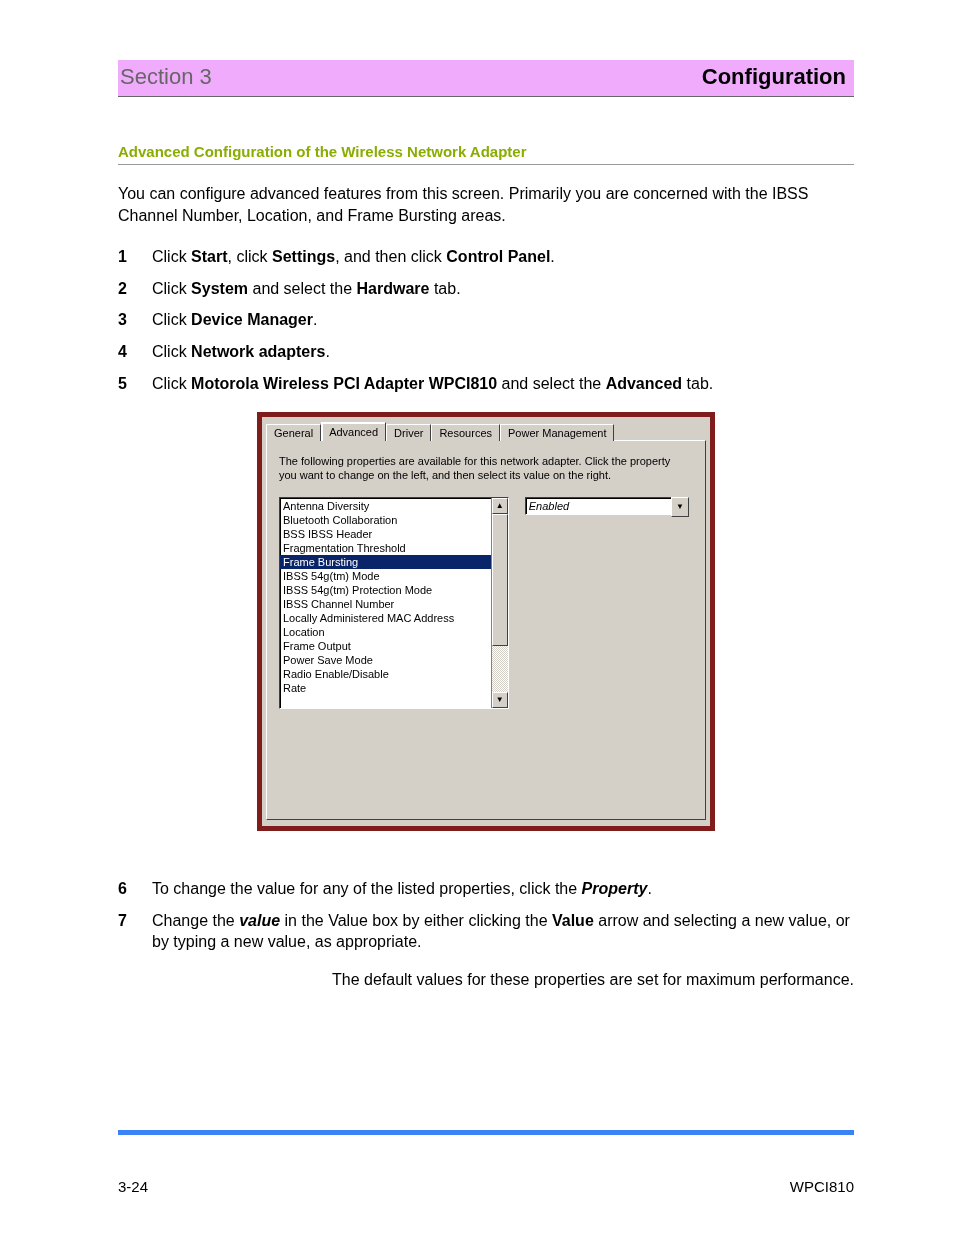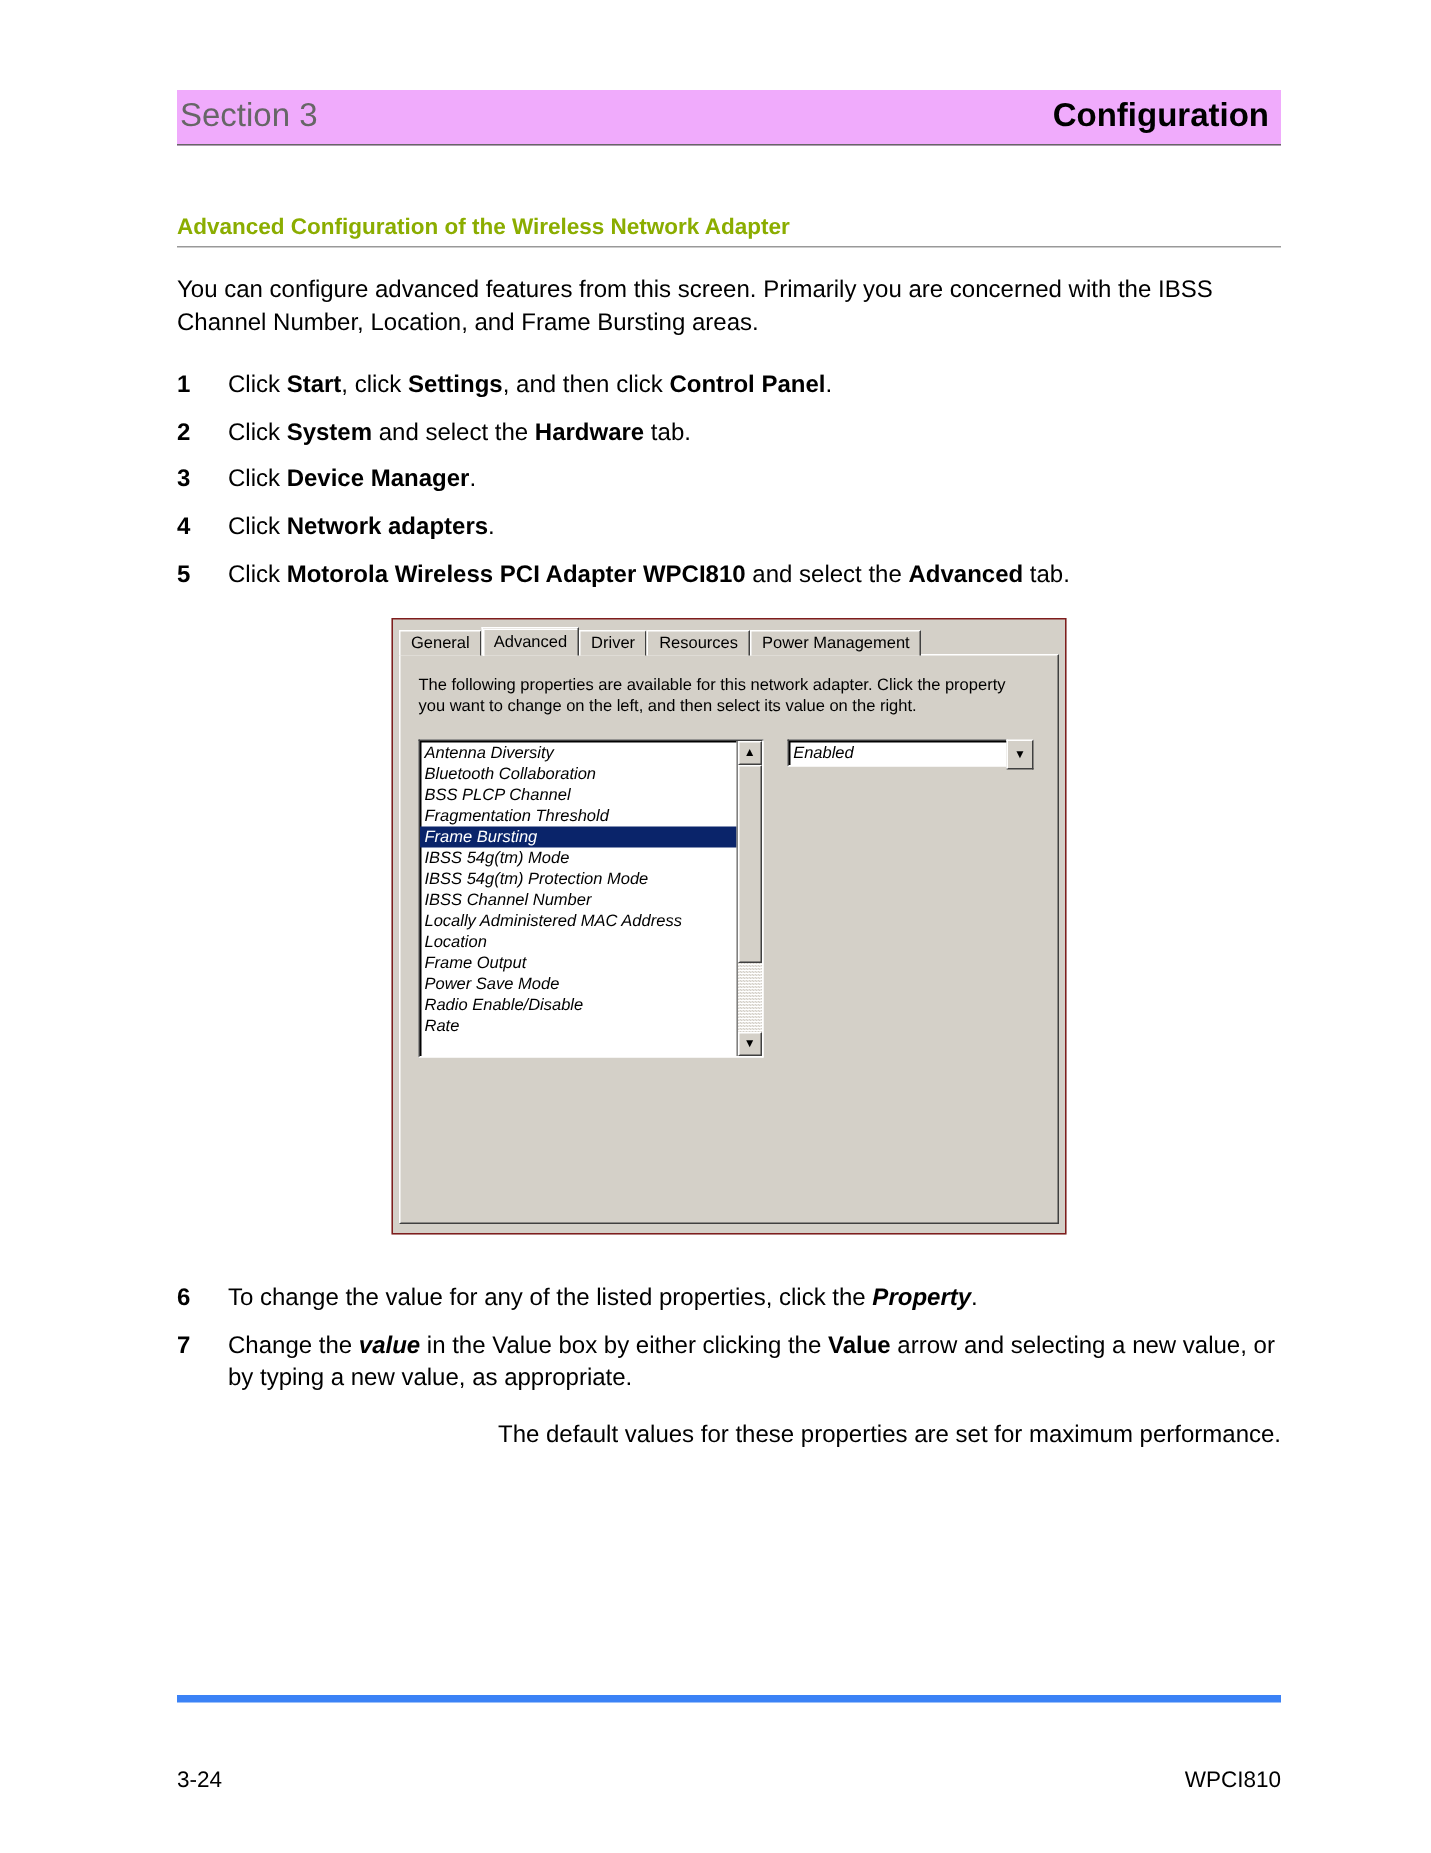--- a/index.html
+++ b/index.html
@@ -68,25 +68,25 @@
     left: 0;
     top: 0;
     font-weight: bold;
   }
   b { font-weight: bold; }
 
   
   .dialog {
     width: 448px;
     background: #d4d0c8;
-    border: 1px solid #7f1d1d;
+    border: 5px solid #7f1d1d;
     font-family: Tahoma, "MS Sans Serif", sans-serif;
     font-size: 11px;
     color: #000;
-    margin: 18px auto 12px auto;
+    margin: 18px auto 27px auto;
   }
   .tabstrip {
     display: flex;
     align-items: flex-end;
     padding: 4px 4px 0 4px;
   }
   .tab {
     border: 1px solid #808080;
     border-bottom: none;
     background: #d4d0c8;
@@ -147,21 +147,20 @@
   }
   .listbox-inner {
     padding: 1px 0;
   }
   .listitem {
     padding: 0 3px;
     height: 14px;
     line-height: 14px;
     white-space: nowrap;
     cursor: default;
-    font-style: italic;
   }
   .listitem.selected {
     background: #0a246a;
     color: #fff;
   }
   .scrollbar {
     position: absolute;
     right: 0;
     top: 0;
     width: 16px;
@@ -294,21 +293,21 @@
     </div>
     <div class="tabpanel">
       <div class="desc">The following properties are available for this network adapter. Click the property you want to change on the left, and then select its value on the right.</div>
 
 
       <div class="row2">
         <div class="listbox">
           <div class="listbox-inner" id="property-listbox-inner">
               <div class="listitem">Antenna Diversity</div>
               <div class="listitem">Bluetooth Collaboration</div>
-              <div class="listitem">BSS PLCP Channel</div>
+              <div class="listitem">BSS IBSS Header</div>
               <div class="listitem">Fragmentation Threshold</div>
               <div class="listitem selected">Frame Bursting</div>
               <div class="listitem">IBSS 54g(tm) Mode</div>
               <div class="listitem">IBSS 54g(tm) Protection Mode</div>
               <div class="listitem">IBSS Channel Number</div>
               <div class="listitem">Locally Administered MAC Address</div>
               <div class="listitem">Location</div>
               <div class="listitem">Frame Output</div>
               <div class="listitem">Power Save Mode</div>
               <div class="listitem">Radio Enable/Disable</div>

